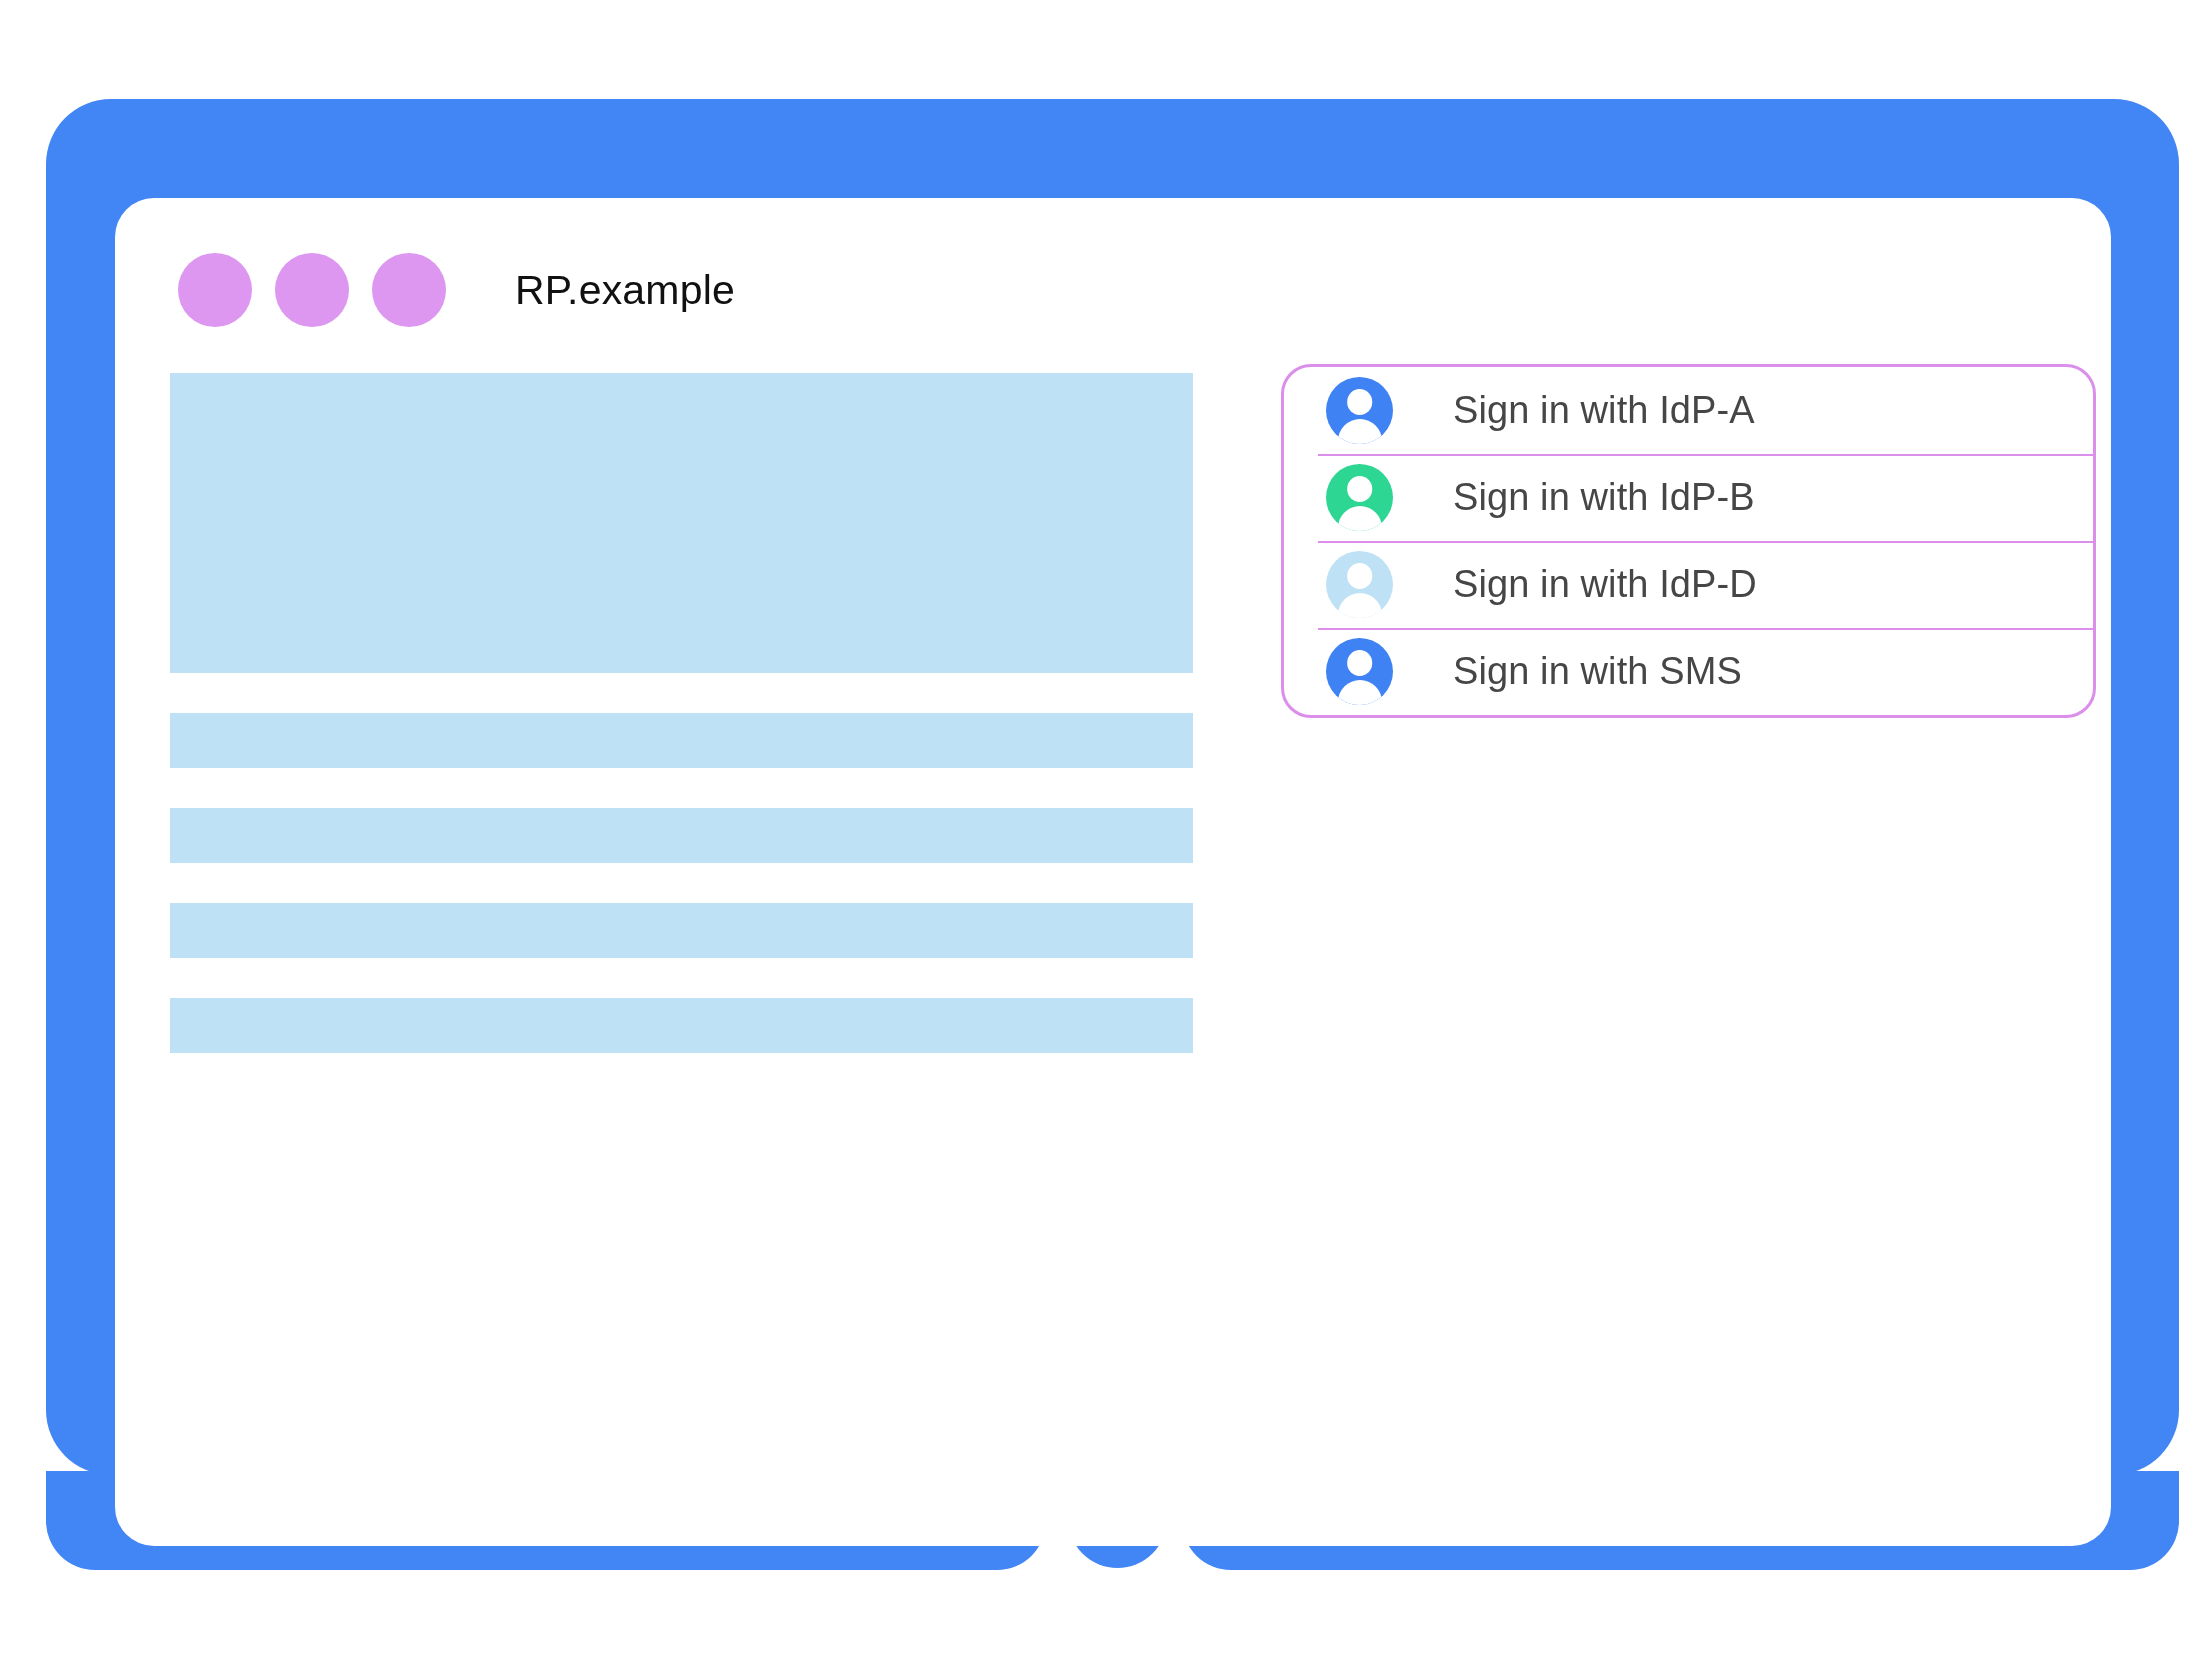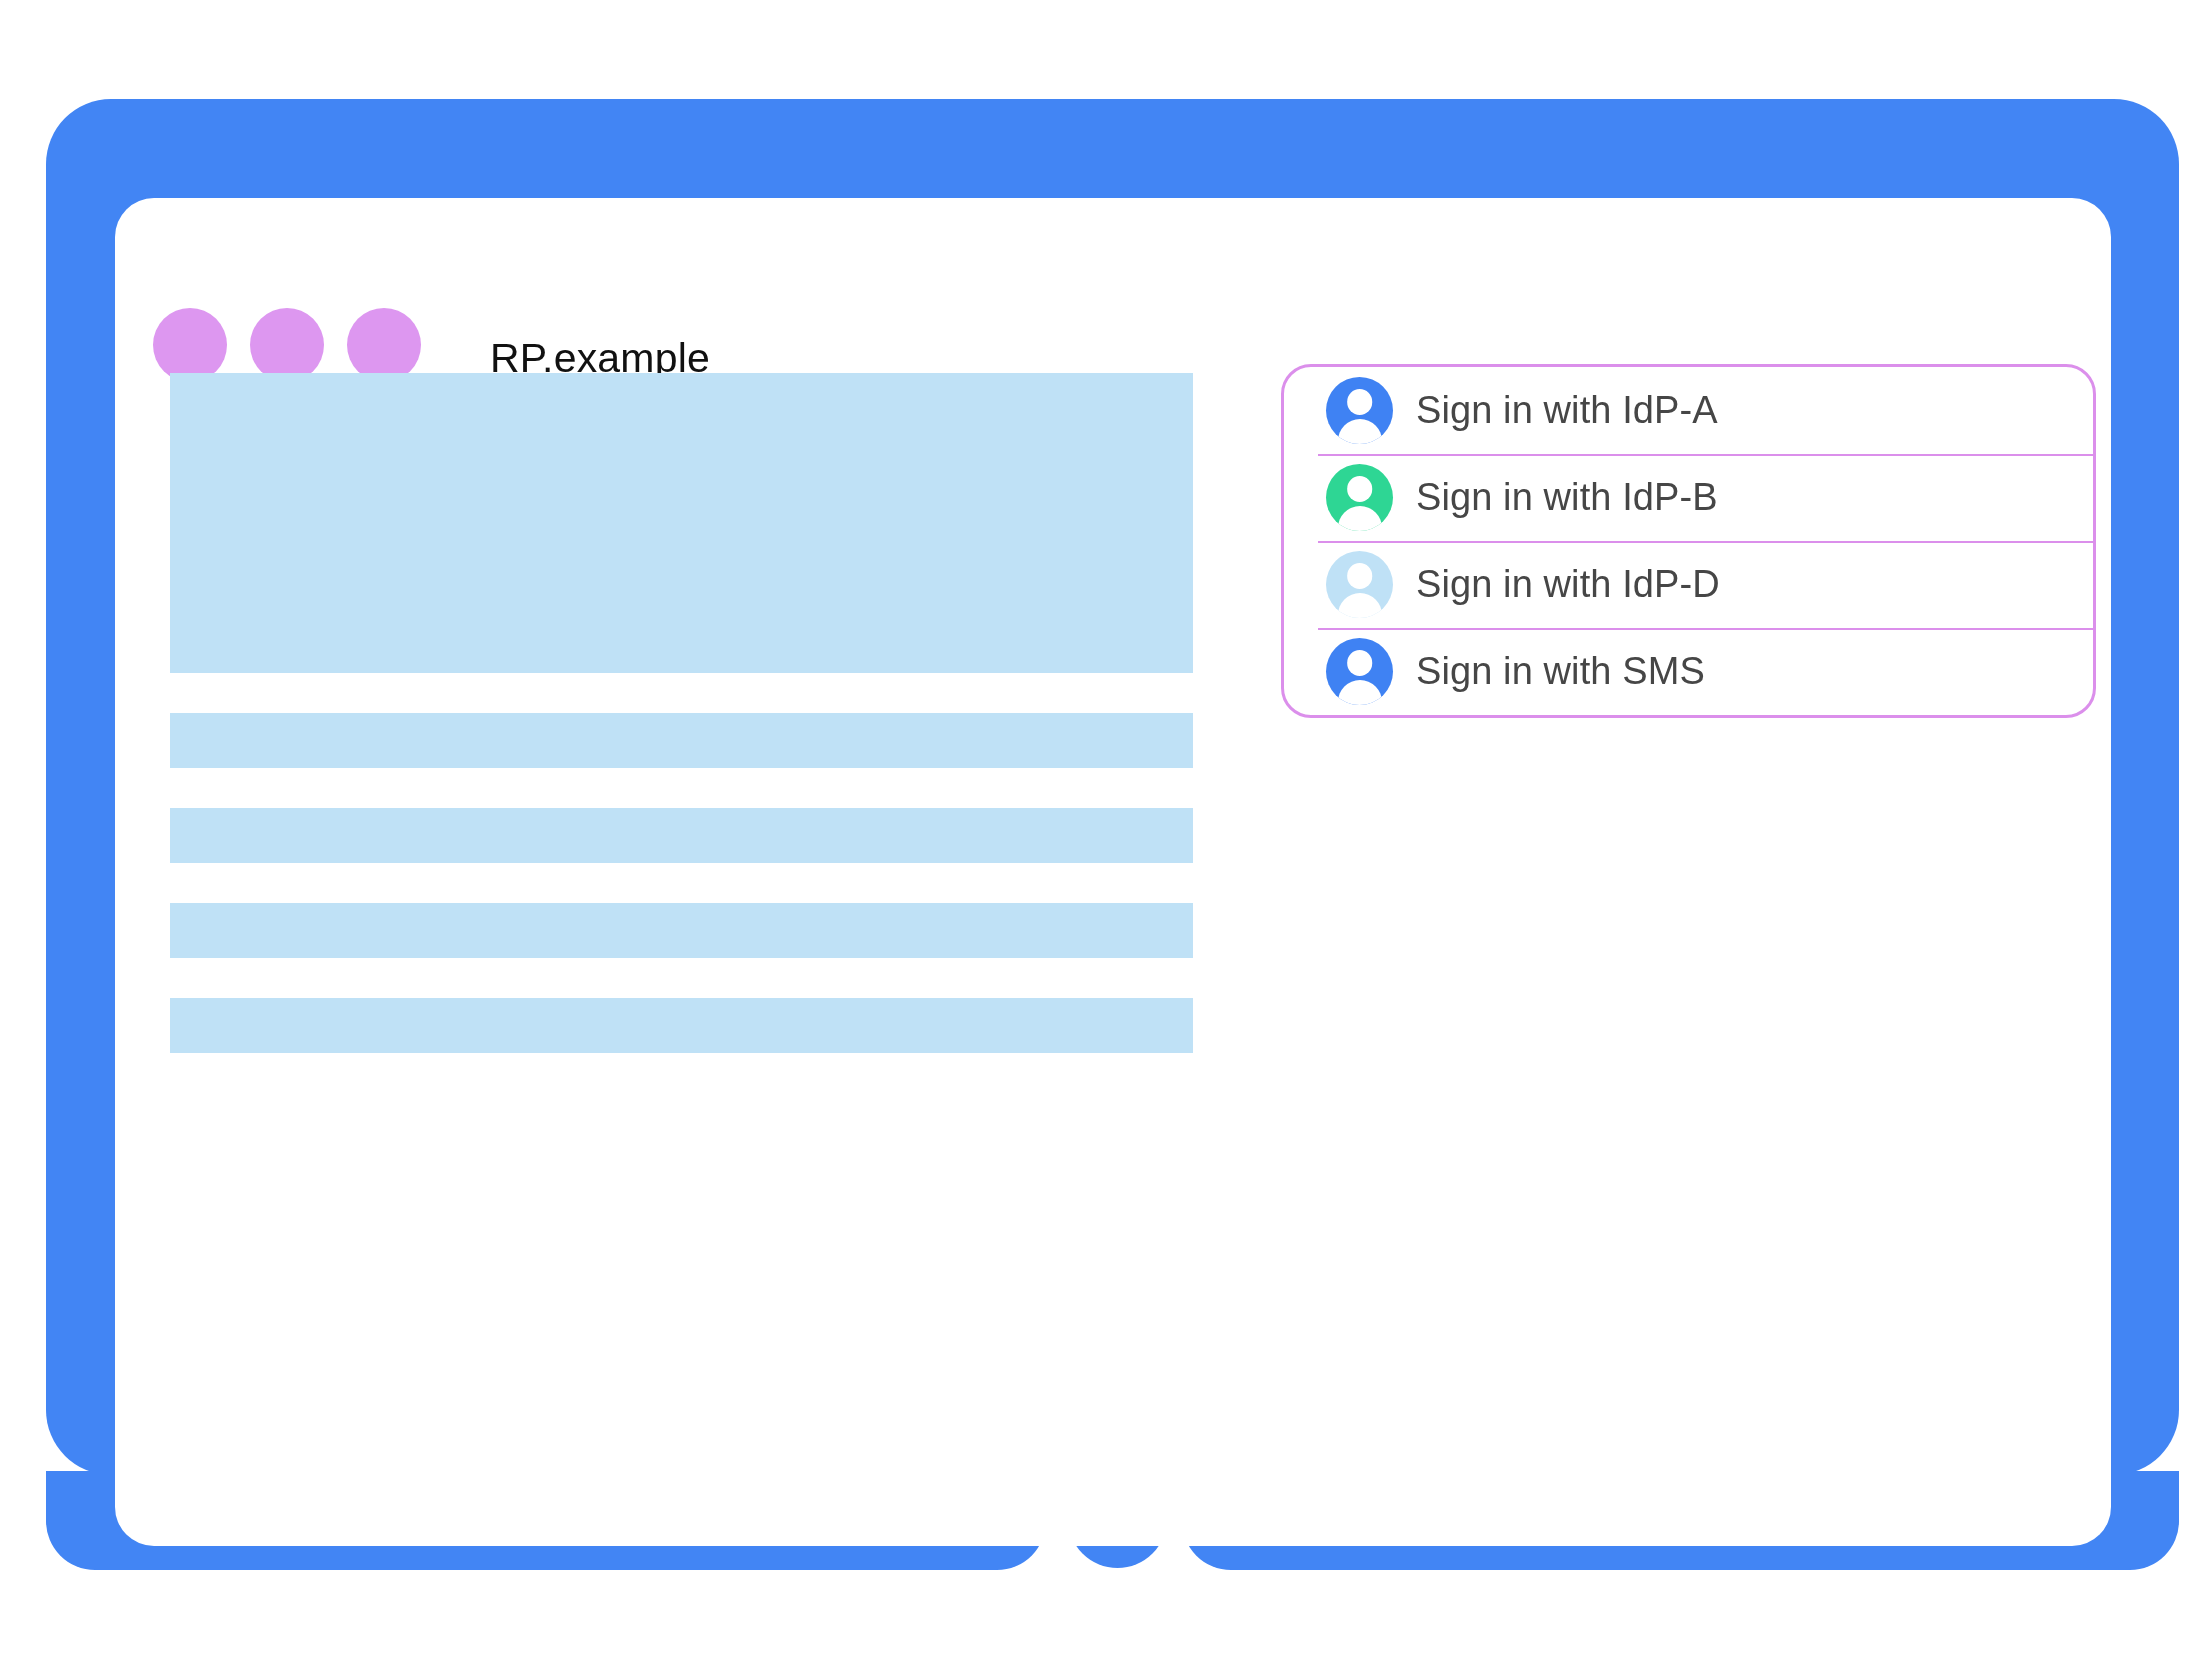--- a/index.html
+++ b/index.html
@@ -76,22 +76,22 @@
   }
 
   
   #titlebar {
     position: absolute;
     left: 0;
     top: 0;
     width: 100%;
     height: 184px;
     display: flex;
-    align-items: flex-end;
-    padding-left: 38px;
+    align-items: center;
+    padding-left: 63px;
     box-sizing: border-box;
   }
   .dot {
     width: 74px;
     height: 74px;
     border-radius: 50%;
     background: var(--orchid);
     margin-right: 23px;
     flex: none;
   }
@@ -130,20 +130,21 @@
     overflow: hidden;
   }
   .account-row {
     display: flex;
     align-items: center;
     height: 87px;
     padding: 0 0 0 42px;
     box-sizing: border-box;
     position: relative;
     cursor: pointer;
+    gap: 37px;
   }
   .account-row + .account-row::before {
     content: "";
     position: absolute;
     left: 34px;
     right: 0;
     top: 0;
     height: 1.8px;
     background: var(--divider);
   }

